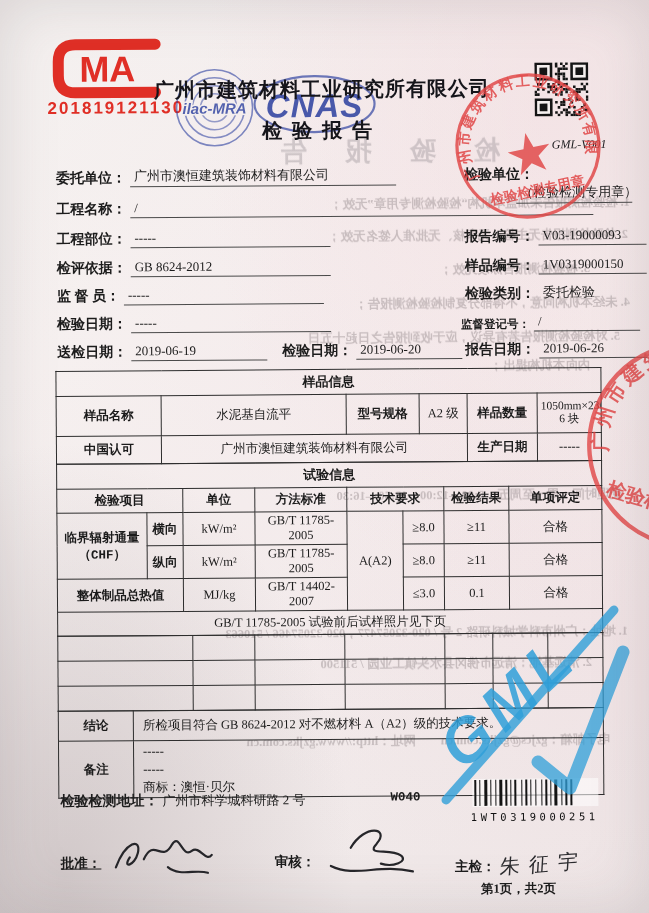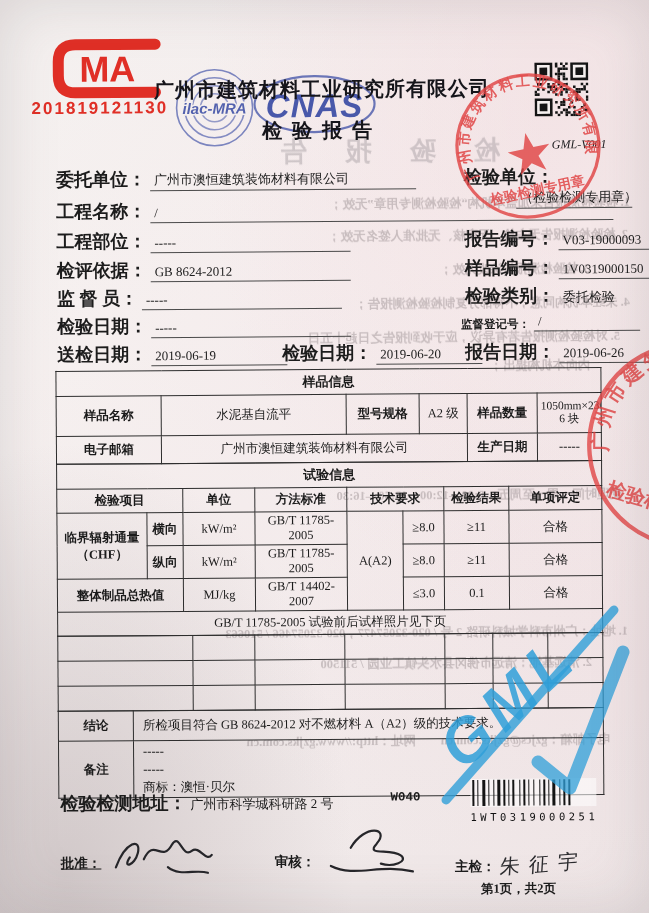--- a/index.html
+++ b/index.html
@@ -16,30 +16,30 @@
   .content{position:absolute;inset:0;transform:rotate(-0.4deg);transform-origin:50% 50%;}
   .abs{position:absolute;}
   
   .cma-num{color:#e02f26;font-weight:bold;font-size:17px;letter-spacing:2px;font-family:"Liberation Sans",sans-serif;}
   .company-title{width:649px;text-align:center;font-size:20px;font-weight:bold;letter-spacing:1px;color:#15151a;}
   .report-title{width:649px;text-align:center;font-size:20px;font-weight:bold;letter-spacing:10px;color:#15151a;}
   .cnas-lines{color:#2b3f9f;font-size:12px;font-weight:bold;line-height:14.5px;font-family:"Liberation Sans",sans-serif;opacity:.85;}
   .version{font-size:12px;color:#232325;}
   
   .frow{position:absolute;white-space:nowrap;}
-  .flabel{font-weight:bold;font-size:18px;}
+  .flabel{font-weight:bold;font-size:14px;}
   .flabel.small{font-size:11.5px;}
   .fval{font-size:13px;display:inline-block;border-bottom:1px solid #4a4a4a;padding:0 4px 1px 4px;vertical-align:bottom;}
   
   .tblwrap{position:absolute;left:56px;top:370px;width:545px;}
   table{border-collapse:collapse;table-layout:fixed;width:545px;margin-top:-1px;}
   td{border:1px solid #2e2e2e;font-size:12.5px;text-align:center;padding:1px 3px;vertical-align:middle;color:#1b1b1b;overflow:hidden;}
   td.sec{font-weight:bold;font-size:13px;height:22px;}
   td.left{text-align:left;padding-left:9px;}
-  td.bold{font-weight:bold;}
+  td.bold{font-weight:bold;font-family:Liberation Mono, monospace;}
   
   .stamp{opacity:.92;pointer-events:none;}
   .bleed{position:absolute;transform:scaleX(-1) rotate(.5deg);color:rgba(128,117,122,.38);
     font-weight:bold;font-size:12.5px;filter:blur(.5px);white-space:nowrap;overflow:hidden;}
   .bleed-big{font-size:26px;letter-spacing:16px;color:rgba(120,112,118,.30);}
   .gml-wm{position:absolute;left:418px;top:592px;width:225px;height:220px;pointer-events:none;}
   .sig-label{font-weight:bold;font-size:13.5px;}
   .chief-name{font-size:20px;color:#2b2b2e;letter-spacing:9px;transform:rotate(-4deg) skewX(-8deg);display:inline-block;}
   .pageinfo{font-size:12.5px;font-weight:bold;}
   .w040{font-size:12.5px;font-weight:bold;font-family:"Liberation Mono","DejaVu Sans Mono",monospace;}
@@ -61,21 +61,21 @@
   <div class="bleed" style="top:625px;left:88px;width:540px;">1. 地址：广州市科学城科研路 2 号 / 020-32057477，020-32057466 / 510663</div>
   <div class="bleed" style="top:656px;left:112px;width:480px;">2. 清远基地：清远市佛冈县水头镇工业园 / 511500</div>
   <div class="bleed" style="top:733px;left:150px;width:460px;">电子邮箱：gzjcs@gzjks.com.cn　　网址：http://www.gzjks.com.cn</div>
 
   <div class="content">
 
     <svg class="abs" style="left:52px;top:34px;" width="120" height="66" viewBox="0 0 120 66">
       <path d="M 106 9 L 26 9 Q 9 9 9 26 L 9 40 Q 9 57 26 57 L 106 57" fill="none" stroke="#e02f26" stroke-width="11" stroke-linecap="round"></path>
       <text x="58" y="46" text-anchor="middle" font-family="Liberation Sans, sans-serif" font-size="36" font-weight="bold" fill="#e02f26">MA</text>
     </svg>
-    <div class="abs cma-num" style="left:34px;top:97px;">201819121130</div>
+    <div class="abs cma-num" style="left:50px;top:97px;">201819121130</div>
 
     <svg class="abs stamp" style="left:176px;top:66px;opacity:.8;" width="82" height="82" viewBox="0 0 82 82">
       <circle cx="41" cy="41" r="38" fill="none" stroke="#2b3f9f" stroke-width="1.6" opacity=".75"></circle>
       <circle cx="41" cy="41" r="30" fill="none" stroke="#2b3f9f" stroke-width="1.6" opacity=".7"></circle>
       <circle cx="41" cy="41" r="22" fill="none" stroke="#2b3f9f" stroke-width="1.6" opacity=".65"></circle>
       <circle cx="41" cy="41" r="14" fill="none" stroke="#2b3f9f" stroke-width="1.6" opacity=".6"></circle>
       <text x="41" y="47" text-anchor="middle" font-family="Liberation Sans, sans-serif" font-size="15" font-weight="bold" font-style="italic" fill="#2b3f9f" stroke="#f4efee" stroke-width="3" paint-order="stroke">ilac-MRA</text>
     </svg>
     <svg class="abs stamp" style="left:252px;top:72px;opacity:.85;" width="130" height="64" viewBox="0 0 130 64">
       <ellipse cx="65" cy="32" rx="60" ry="28" fill="none" stroke="#2b3f9f" stroke-width="2.2" opacity=".8"></ellipse>
@@ -270,21 +270,21 @@
           <td>水泥基自流平</td>
           <td class="bold">型号规格</td>
           <td>A2 级</td>
           <td class="bold">样品数量</td>
           <td style="font-size:11.5px;">
             <div>1050mm×230mm</div>
             <div>6 块</div>
           </td>
         </tr>
         <tr style="height:28px;">
-          <td class="bold">电子邮箱</td>
+          <td class="bold">中国认可</td>
           <td colspan="3">广州市澳恒建筑装饰材料有限公司</td>
           <td class="bold">生产日期</td>
           <td>-----</td>
         </tr>
       </tbody>
         </table>
 
       <table>
         <colgroup>
             <col style="width:90px">
@@ -405,21 +405,21 @@
       </tbody>
         </table>
     </div>
 
     <div class="frow" style="left:58px;top:790px;">
       <span class="flabel">检验检测地址：</span>
       <span style="font-size:13px;">广州市科学城科研路 2 号</span>
     </div>
     <div class="abs w040" style="left:388px;top:791px;">W040</div>
 
-    <div class="abs" style="left:468px;top:780px;width:128px;text-align:left;">
+    <div class="abs" style="left:468px;top:780px;width:128px;text-align:right;">
       <svg width="126" height="28" id="barcode-bars" style="background:rgba(255,255,255,.55);">
           <rect x="2" y="1" width="2" height="26" fill="#141414"></rect>
           <rect x="7" y="1" width="1" height="26" fill="#141414"></rect>
           <rect x="12" y="1" width="3" height="26" fill="#141414"></rect>
           <rect x="18" y="1" width="1" height="26" fill="#141414"></rect>
           <rect x="23" y="1" width="1" height="26" fill="#141414"></rect>
           <rect x="27" y="1" width="3" height="26" fill="#141414"></rect>
           <rect x="33" y="1" width="2" height="26" fill="#141414"></rect>
           <rect x="38" y="1" width="1" height="26" fill="#141414"></rect>
           <rect x="42" y="1" width="2" height="26" fill="#141414"></rect>

